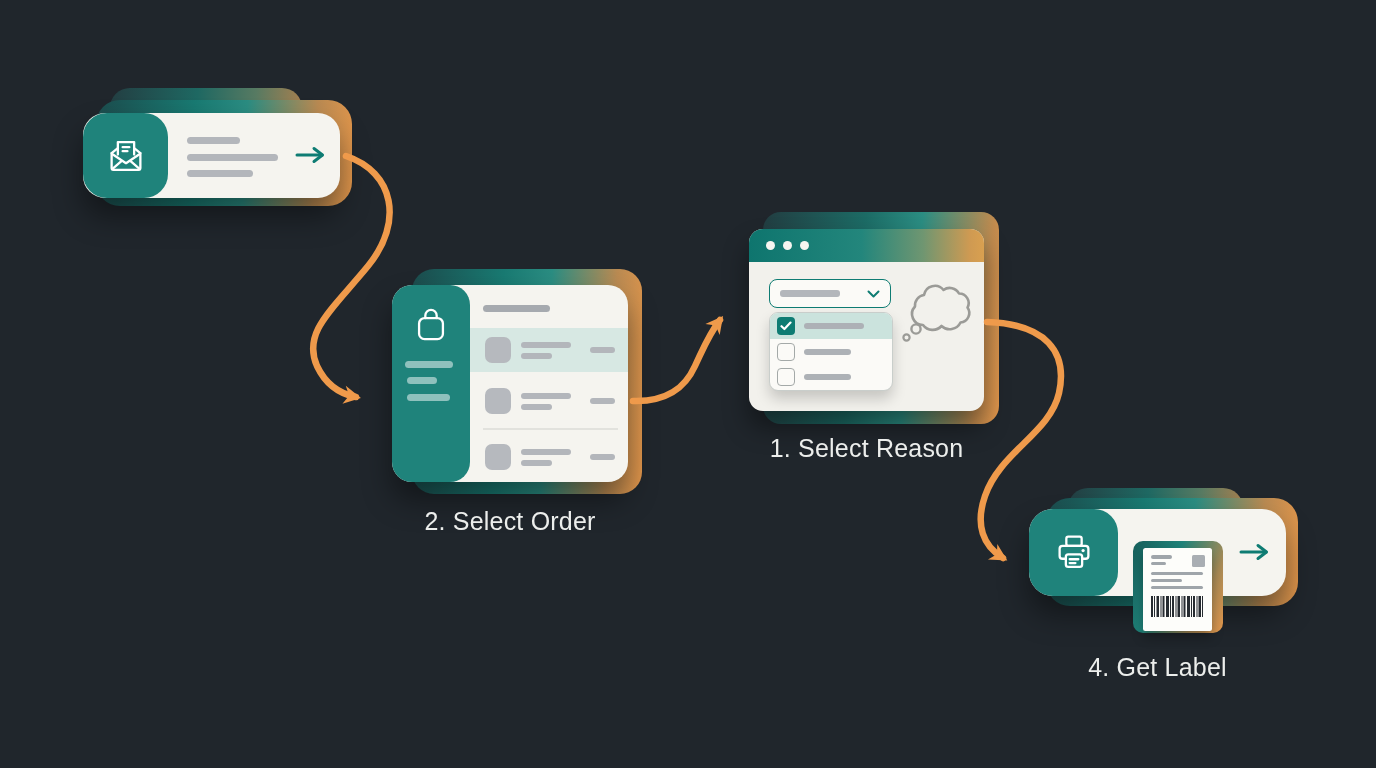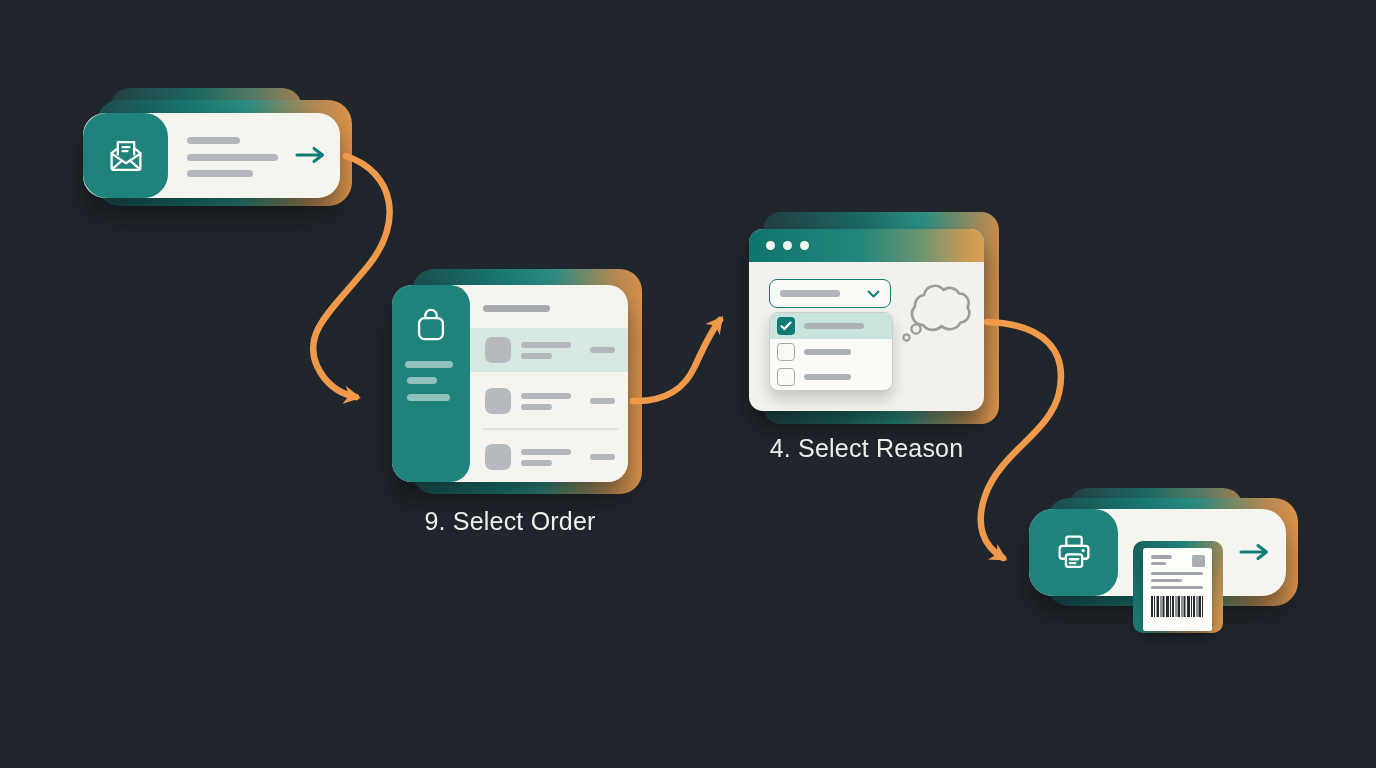--- a/index.html
+++ b/index.html
@@ -152,21 +152,21 @@
       <div class="divider" style="left:91px;right:10px;top:143px;"></div>
       <div class="list-row" style="top:150px;height:44px;">
         <div class="thumb"></div>
         <div class="lines">
             <div class="l1"></div>
             <div class="l2"></div>
           </div>
         <div class="r"></div>
       </div>
     </div>
-    <div class="step-label" style="left:0;top:238px;width:236px;">9. Select Order</div>
+    <div class="step-label" style="left:0;top:238px;width:236px;">2. Select Order</div>
   </div>
 
   <div class="group" style="left:749px;top:212px;width:260px;height:260px;">
     <div class="stack-layer" style="left:14px;top:0;width:236px;height:212px;border-radius:18px;background:linear-gradient(96deg,#223d41 0%,#1c6b65 40%,#2b8d82 62%,#c08a4e 90%,#e2964b 100%);"></div>
     <div class="window" style="left:0;top:17px;width:235px;height:182px;">
       <div class="titlebar">
         <span class="dot"></span>
         <span class="dot"></span>
         <span class="dot"></span>
       </div>
@@ -193,21 +193,21 @@
           <span class="cb off"></span>
           <span class="pl" style="width:47px;"></span>
         </div>
       </div>
       <svg class="abs" style="left:150px;top:44px;" width="76" height="72" viewBox="0 0 76 72" fill="none" stroke="#9b9b97" stroke-width="2.6" stroke-linejoin="round">
         <path d="M24 52 a11 11 0 0 1 -8 -18.5 a10.5 10.5 0 0 1 9 -11.5 a11 11 0 0 1 19.5 -5 a10.5 10.5 0 0 1 15.5 3.5 a9.5 9.5 0 0 1 8.5 14 a9.5 9.5 0 0 1 -7 15 a12 12 0 0 1 -19 3.5 a12 12 0 0 1 -18.5 -1 z"></path>
         <circle cx="17" cy="56" r="4.6" stroke-width="2.4"></circle>
         <circle cx="7.5" cy="64.5" r="3.1" stroke-width="2.2"></circle>
       </svg>
     </div>
-    <div class="step-label" style="left:0;top:222px;width:235px;">4. Select Reason</div>
+    <div class="step-label" style="left:0;top:222px;width:235px;">1. Select Reason</div>
   </div>
 
   <div class="group" style="left:1029px;top:488px;width:280px;height:210px;">
     <div class="stack-layer muted" style="left:39px;top:0;width:175px;height:62px;border-radius:20px;"></div>
     <div class="stack-layer" style="left:17px;top:10px;width:252px;height:108px;border-radius:24px;"></div>
     <div class="card" style="left:0;top:21px;width:257px;height:87px;border-radius:24px;">
       <div class="teal-block" style="width:89px;height:87px;border-radius:24px;">
         <svg class="svg-icon" width="46" height="46" viewBox="0 0 48 48" fill="none" stroke="#ffffff" stroke-width="2.4" stroke-linecap="round" stroke-linejoin="round">
           <rect x="16" y="7" width="16" height="9.5" rx="2"></rect>
           <rect x="9" y="16.5" width="30" height="13.5" rx="3"></rect>
@@ -244,20 +244,21 @@
           <rect x="30.5" width="1" height="21"></rect>
           <rect x="32.5" width="2" height="21"></rect>
           <rect x="36" width="3" height="21"></rect>
           <rect x="40" width="1" height="21"></rect>
           <rect x="42" width="2" height="21"></rect>
           <rect x="45.5" width="1" height="21"></rect>
           <rect x="47.5" width="2.5" height="21"></rect>
           <rect x="51" width="1" height="21"></rect>
       </svg>
     </div>
+    <div class="step-label" style="left:0;top:165px;width:257px;">4. Get Label</div>
   </div>
 
   <svg class="connectors" width="1376" height="768" viewBox="0 0 1376 768">
     <defs>
       <marker id="ah" viewBox="0 0 8 8" refX="5.4" refY="4" markerWidth="3.1" markerHeight="3.1" orient="auto" markerUnits="strokeWidth">
         <path d="M0.6 0.4 L7.4 4 L0.6 7.6 L2.6 4 Z" fill="#ef9a4b"></path>
       </marker>
     </defs>
     <path d="M 346 156 C 394 172, 404 222, 368 266 C 332 310, 302 332, 317 366 C 326 385, 340 394, 356 397" fill="none" stroke="#ef9a4b" stroke-width="6.5" stroke-linecap="round" marker-end="url(#ah)"></path>
     <path d="M 633 401 C 667 402, 685 388, 695 366 C 704 347, 709 334, 720 320" fill="none" stroke="#ef9a4b" stroke-width="6.5" stroke-linecap="round" marker-end="url(#ah)"></path>

